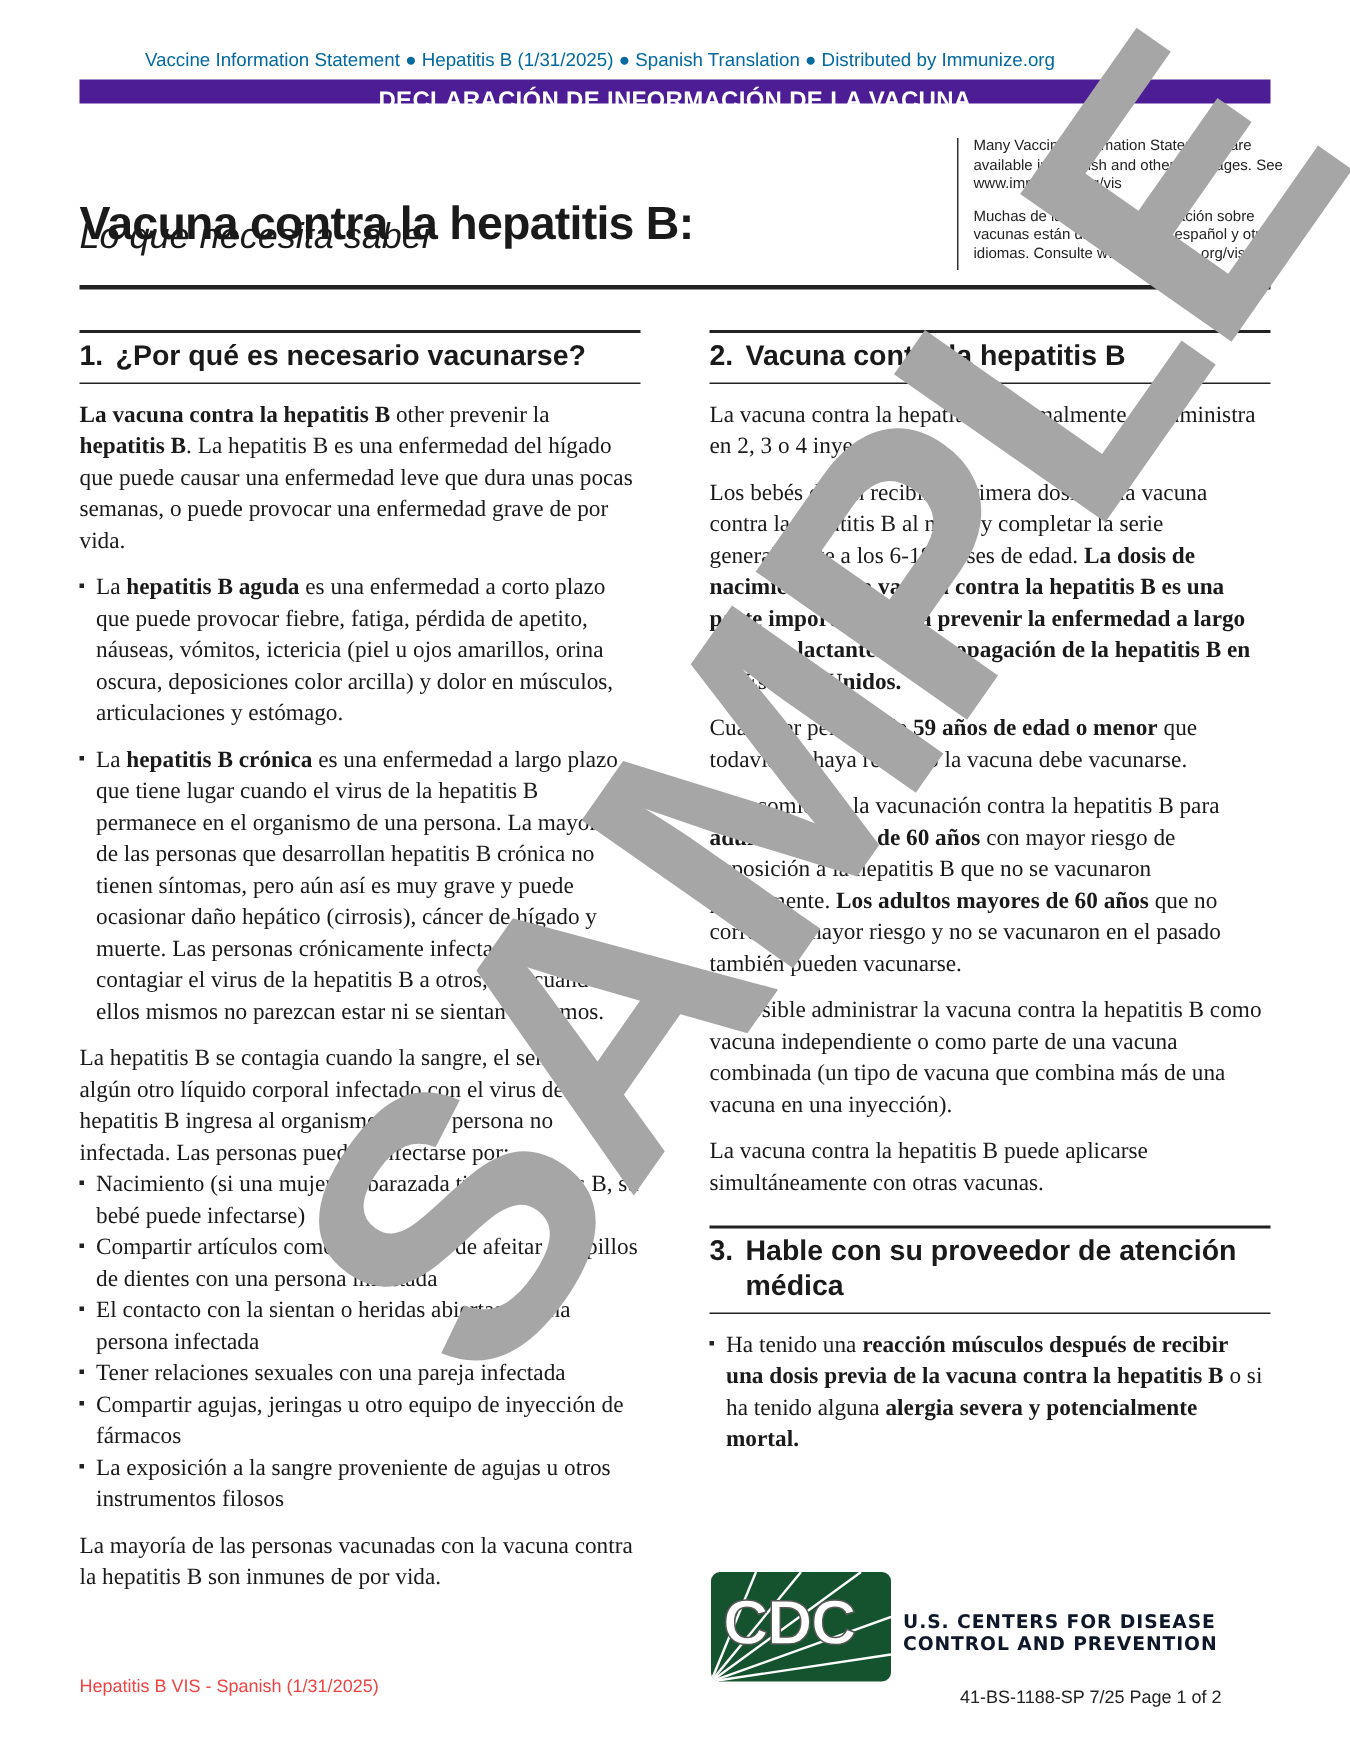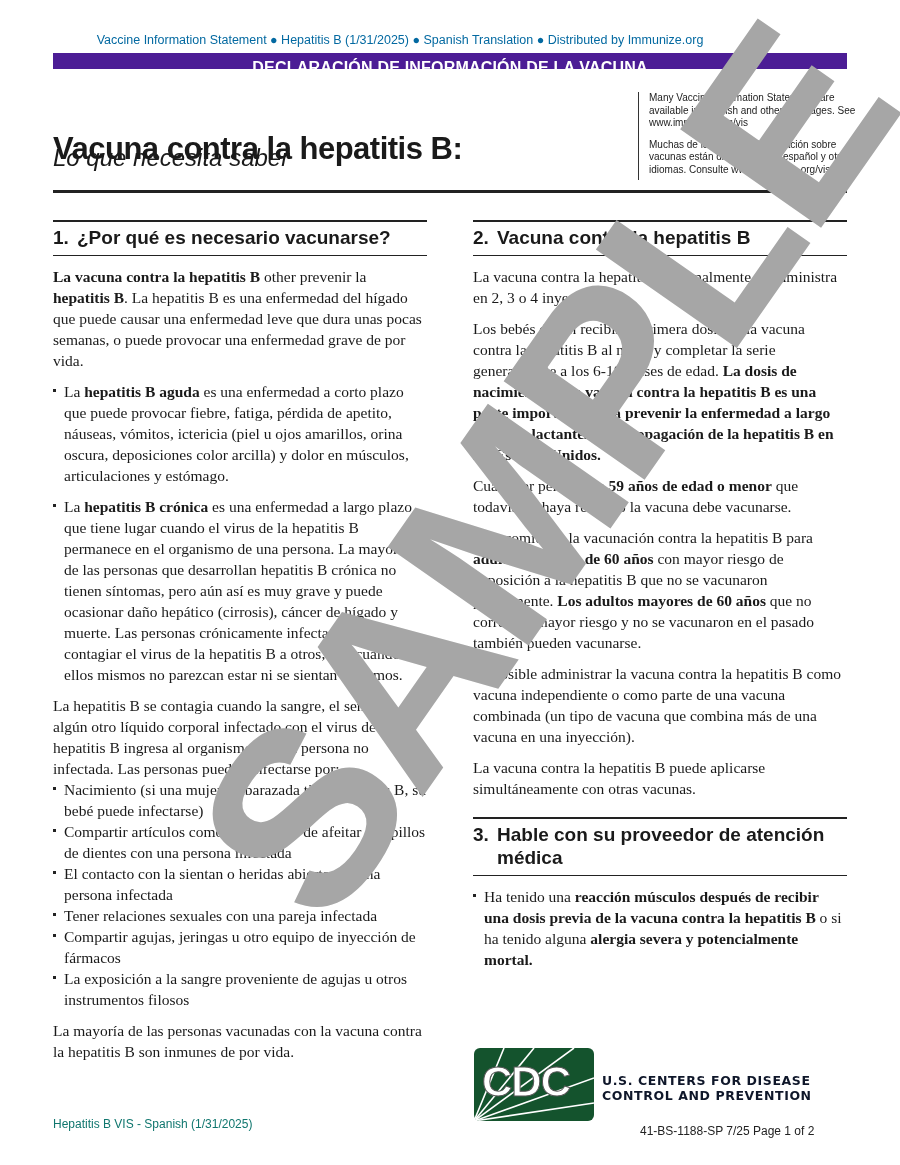--- a/index.html
+++ b/index.html
@@ -50,21 +50,21 @@
     .sec-head .hl { display: inline-block; vertical-align: top; width: 340px; }
     p.body { margin: 0 0 10px 0; font-size: 15.5px; line-height: 21px; }
     ul.bul { list-style: none; margin: 0 0 10px 0; padding: 0; }
     ul.bul li { position: relative; padding-left: 11px; font-size: 15.5px; line-height: 21px; }
     ul.bul li::before {
       content: ""; position: absolute; left: 0; top: 8px; width: 3px; height: 3px; background: #222;
     }
     b { font-weight: bold; }
     .footer-left {
       position: absolute; top: 1117px; left: 53px;
-      font-family: "Liberation Sans", sans-serif; font-size: 12px; color: #0f766e;
+      font-family: "Liberation Sans", sans-serif; font-size: 12px; color: #ef4444;
     }
     .footer-right {
       position: absolute; top: 1124px; left: 640px;
       font-family: "Liberation Sans", sans-serif; font-size: 12px; color: #222;
     }
     .cdc-logo {
       position: absolute; top: 1048px; left: 474px; width: 120px; height: 73px;
       background: #14532d; border-radius: 6px; overflow: hidden;
     }
     .cdc-logo svg { position: absolute; left: 0; top: 0; }

